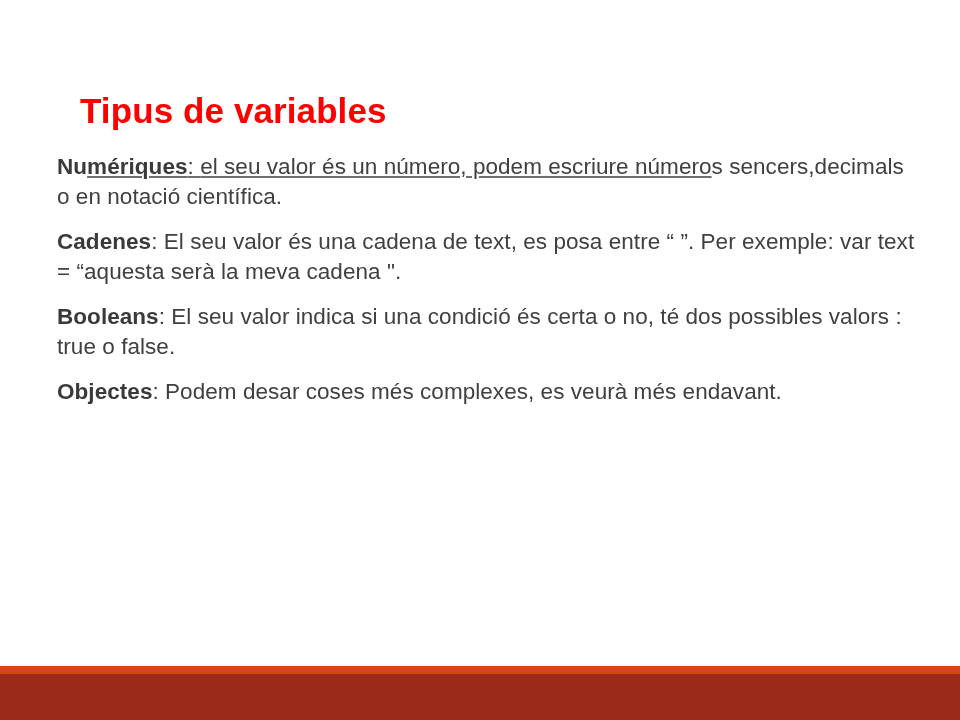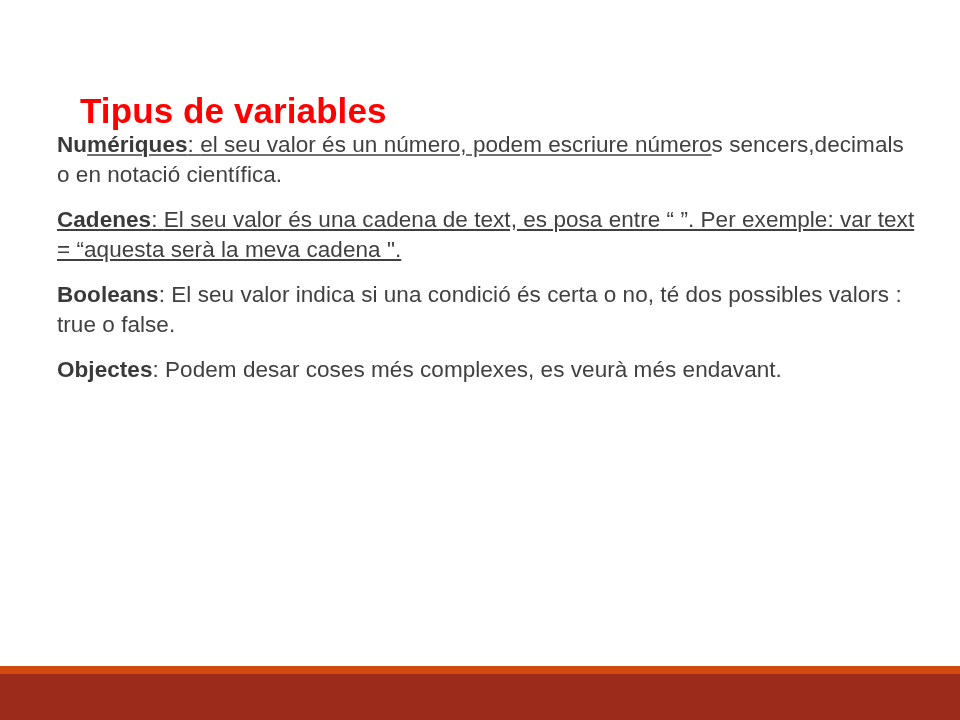--- a/index.html
+++ b/index.html
@@ -32,21 +32,21 @@
     font-weight: bold;
     color: #ff0000;
     letter-spacing: 0.1px;
     white-space: nowrap;
   }
 
   
   #body-block {
     position: absolute;
     left: 57px;
-    top: 130px;
+    top: 152px;
     width: 860px;
   }
   .bullet {
     font-size: 22.5px;
     line-height: 29.5px;
     color: #404040;
     margin: 0 0 16px 0;
     text-align: left;
     letter-spacing: 0.05px;
   }
@@ -85,21 +85,21 @@
 <body>
 
 <div id="slide" style="background: rgb(255, 255, 255); padding-left: 34px;">
 
   <h1 id="slide-title" style="color: rgb(255, 0, 0);">Tipus de variables</h1>
 
   <div id="body-block">
 
     <p class="bullet" style="color: rgb(64, 64, 64);"><span class="lead"><span>Nu</span><span class="u">mériques</span></span><span class="u">: </span><span class="u">el seu valor és un número, podem escriure número</span><span>s sencers,decimals o en notació científica.</span></p>
 
-    <p class="bullet" style="color: rgb(64, 64, 64); text-decoration: underline;"><span class="lead">Cadenes</span><span>: </span><span>El seu valor és una cadena de text, es posa entre “ ”. Per exemple: var text = “aquesta serà la meva cadena ".</span></p>
+    <p class="bullet" style="color: rgb(64, 64, 64);"><span class="lead">Cadenes</span><span>: </span><span>El seu valor és una cadena de text, es posa entre “ ”. Per exemple: var text = “aquesta serà la meva cadena ".</span></p>
 
     <p class="bullet" style="color: rgb(64, 64, 64);"><span class="lead">Booleans</span><span>: </span><span>El seu valor indica si una condició és certa o no, té dos possibles valors : true o false.</span></p>
 
     <p class="bullet" style="color: rgb(64, 64, 64);"><span class="lead">Objectes</span><span>: </span><span>Podem desar coses més complexes, es veurà més endavant.</span></p>
 
   </div>
 
   <div id="footer-orange-band" style="background: rgb(210, 73, 15);"></div>
   <div id="footer-red-band" style="background: rgb(156, 43, 28);"></div>
 

